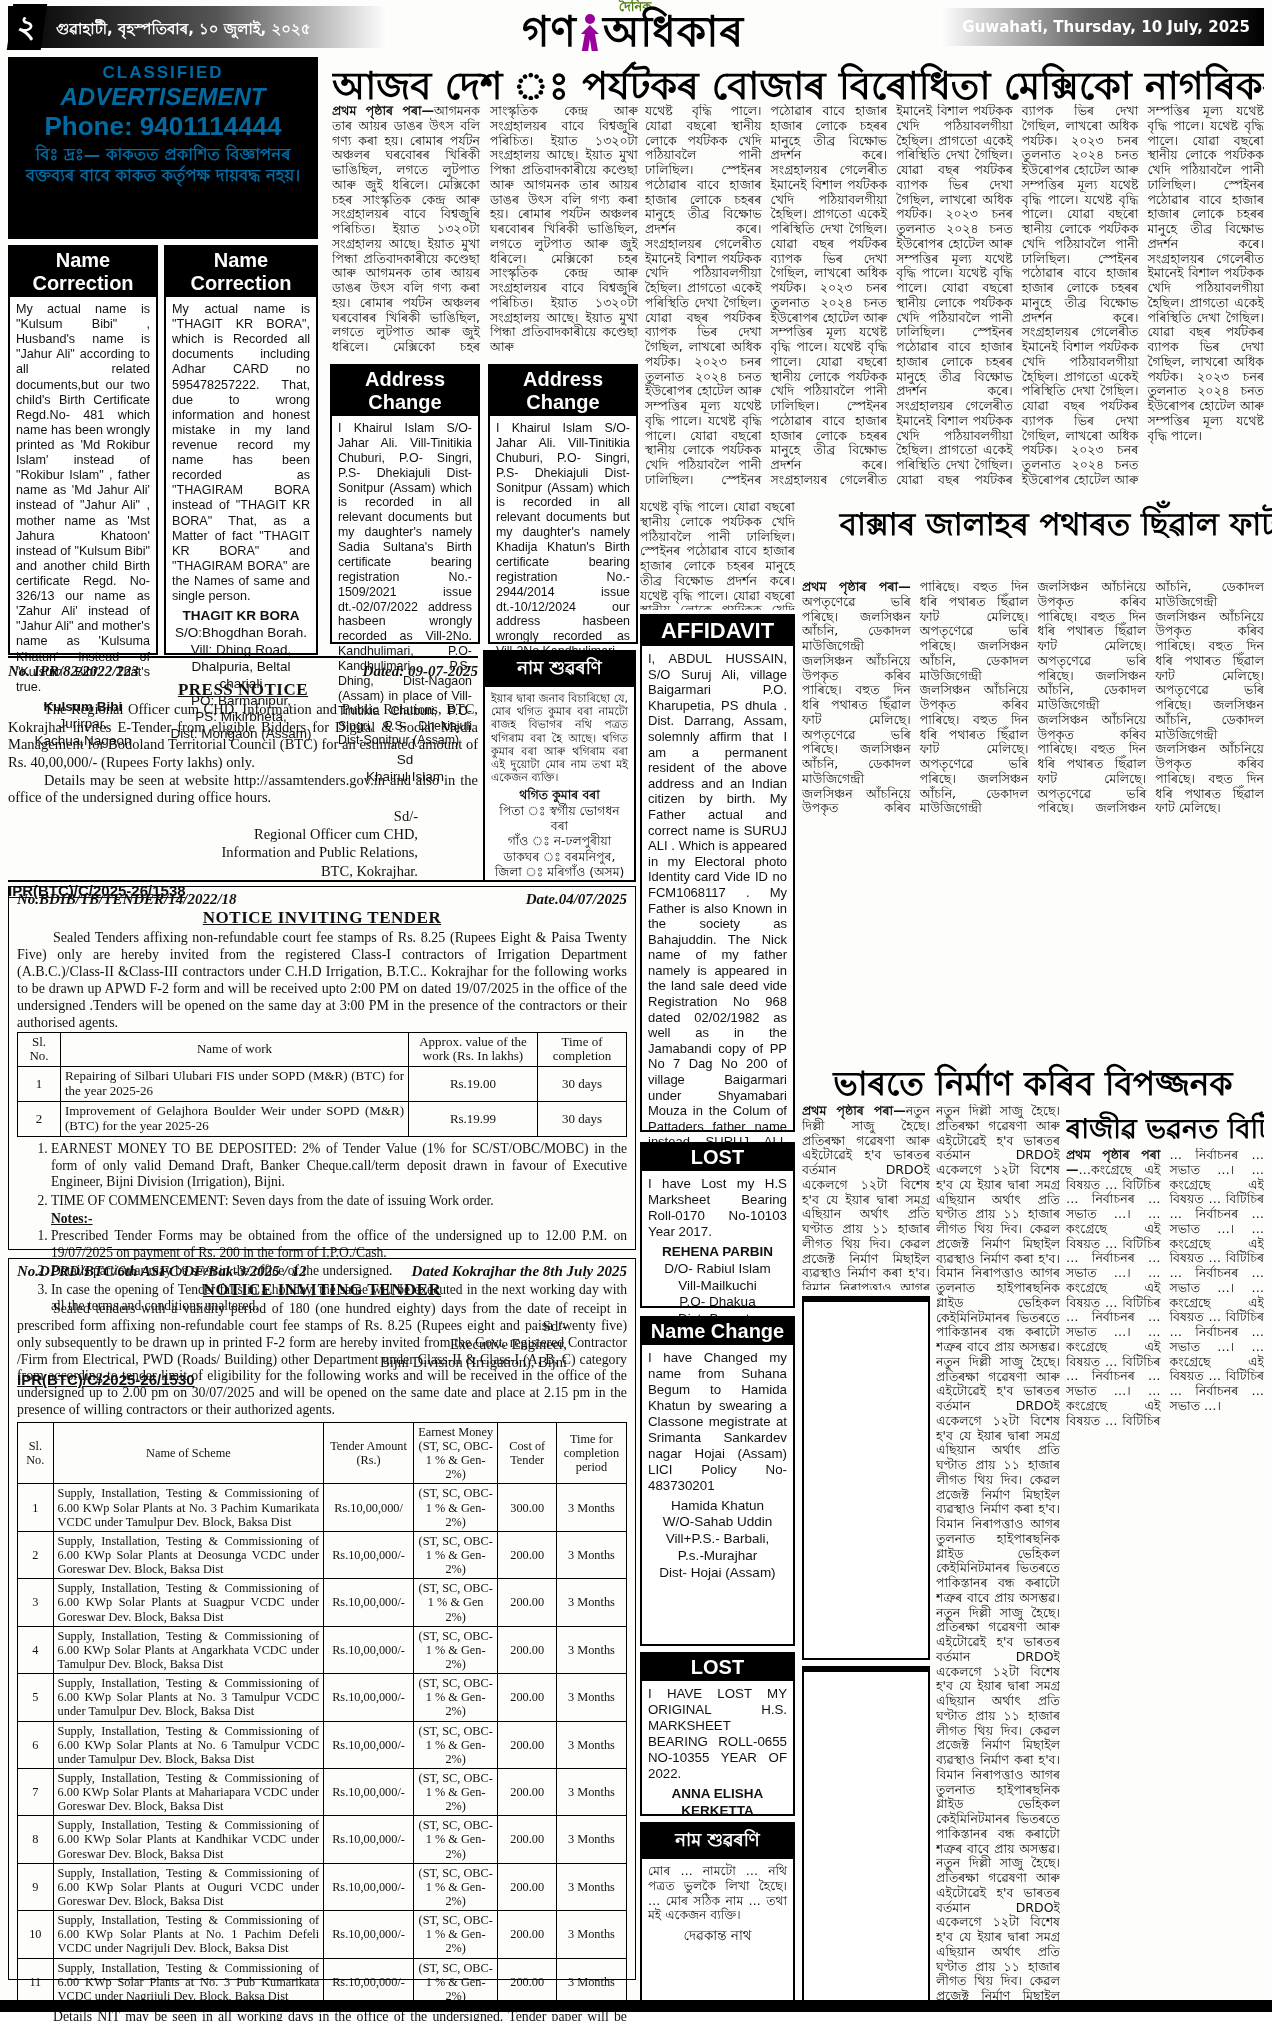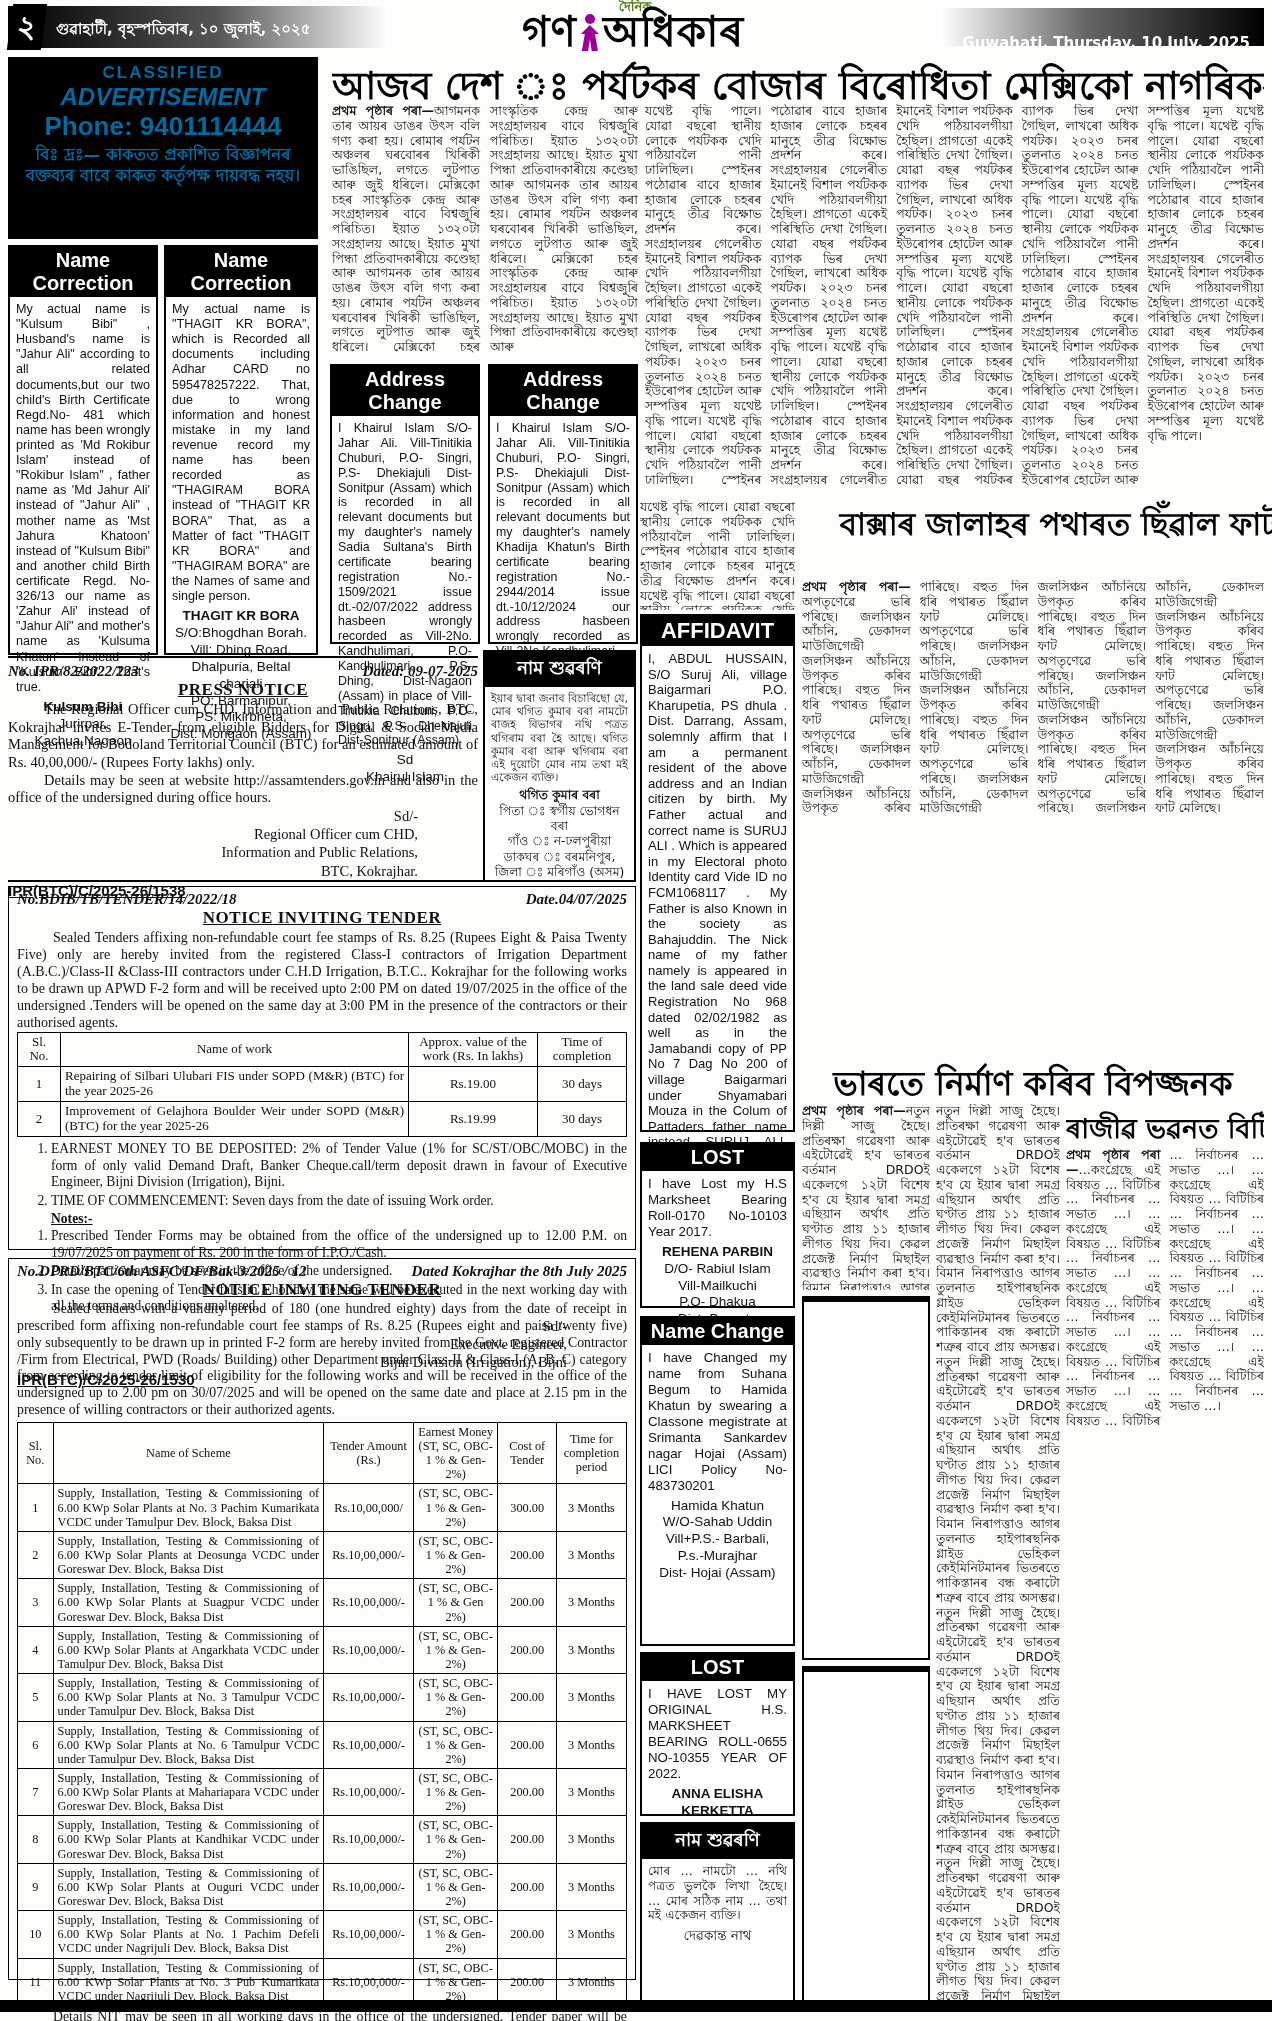--- a/index.html
+++ b/index.html
@@ -48,21 +48,21 @@
 
   <div class="abs grad" style="left:8px;top:6px;width:380px;height:42px;">
     <div class="abs pgnum" style="left:2px;top:-2px;width:34px;height:46px;line-height:46px;">২</div>
     <div class="abs hdrdate as" style="left:48px;top:11px;">গুৱাহাটী, বৃহস্পতিবাৰ, ১০ জুলাই, ২০২৫</div>
   </div>
   <div class="abs masthead" style="left:468px;top:2px;width:330px;height:48px;text-align:center;">
     <span class="small">দৈনিক</span>
     <span class="big"><span>গণ</span><span class="person-icon"><i></i><b></b></span><span>অধিকাৰ</span></span>
   </div>
   <div class="abs gradR" style="left:940px;top:8px;width:324px;height:38px;">
-    <div class="abs hdrdate" style="right:14px;top:26px;">Guwahati, Thursday, 10 July, 2025</div>
+    <div class="abs hdrdate" style="right:14px;top:10px;">Guwahati, Thursday, 10 July, 2025</div>
   </div>
 
   <div class="abs blackbox" style="left:8px;top:57px;width:310px;height:182px;">
     <div style="font-size:17px;letter-spacing:2px;font-weight:bold;padding-top:6px;">CLASSIFIED</div>
     <div style="font-size:24px;font-weight:bold;font-style:italic;">ADVERTISEMENT</div>
     <div style="font-size:26px;font-weight:bold;">Phone: 9401114444</div>
     <div class="as" style="font-size:16.5px;font-weight:bold;line-height:1.3;padding:2px 6px;">বিঃ দ্ৰঃ— কাকতত প্ৰকাশিত বিজ্ঞাপনৰ বক্তব্যৰ বাবে কাকত কৰ্তৃপক্ষ দায়বদ্ধ নহয়।</div>
   </div>
 
   <div class="abs nbox" style="left:8px;top:245px;width:150px;height:410px;">

